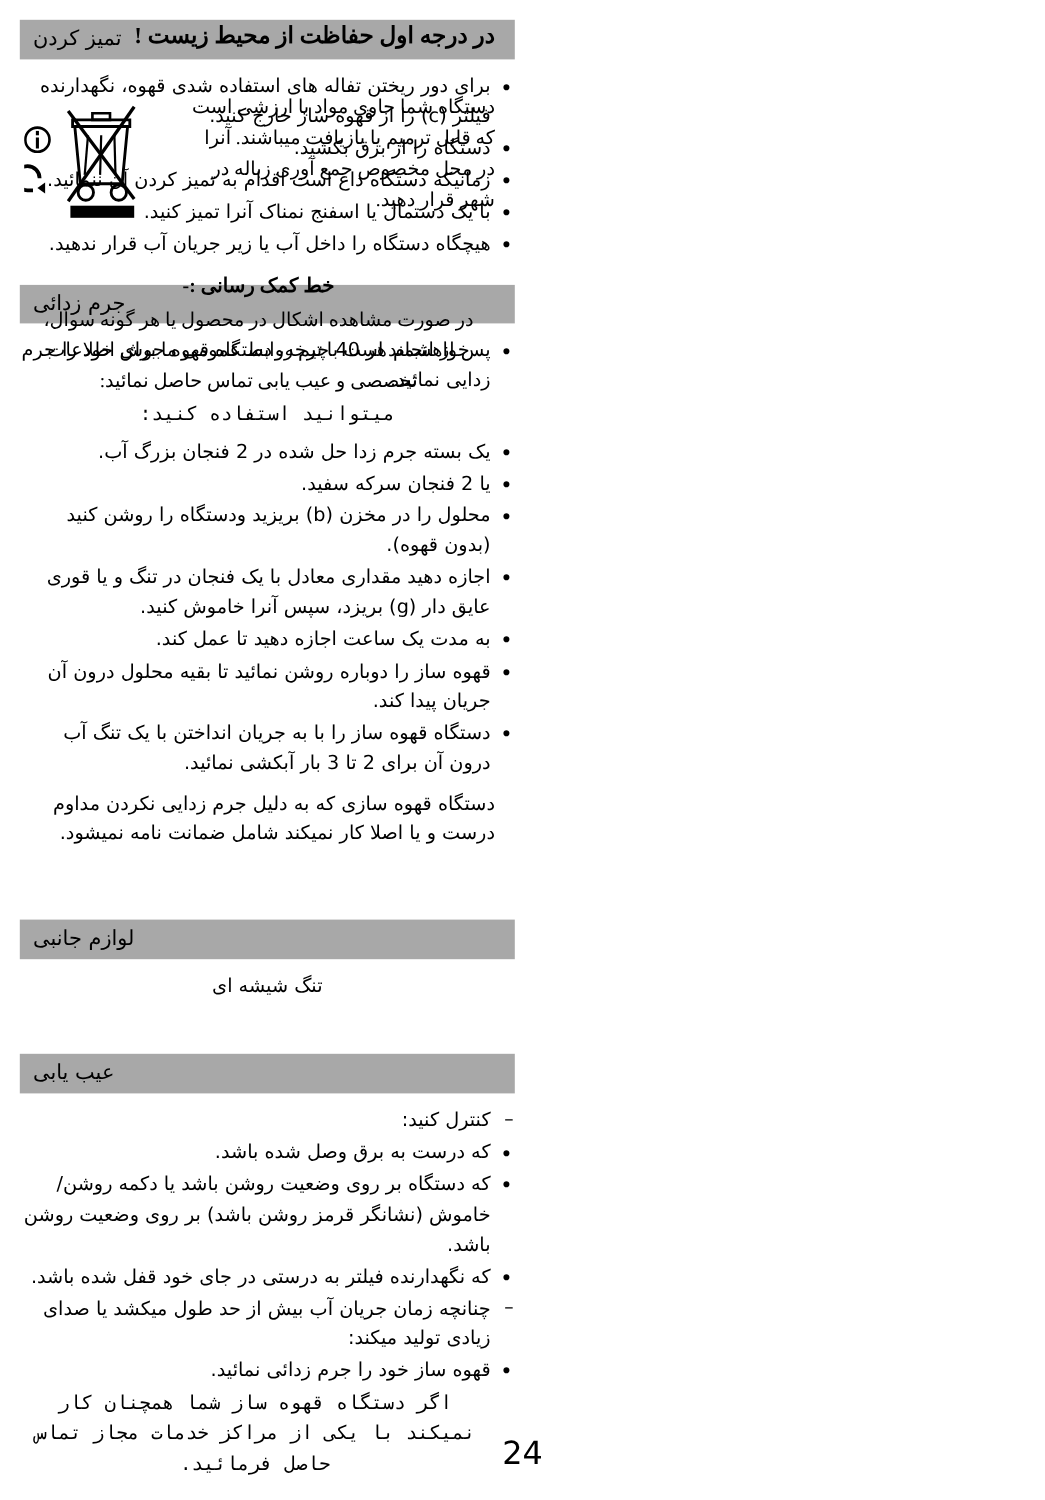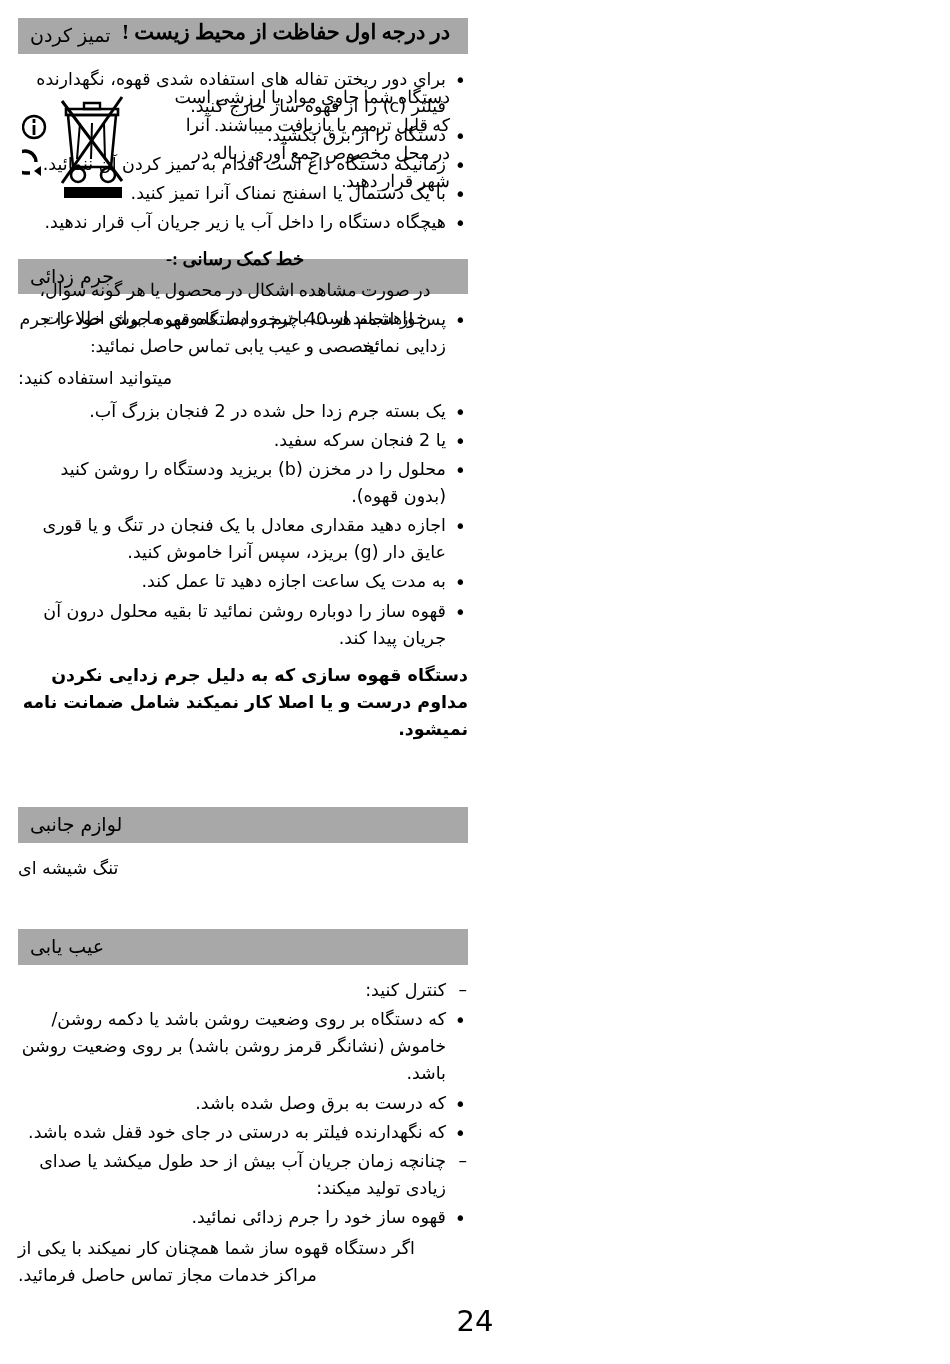--- a/index.html
+++ b/index.html
@@ -73,35 +73,36 @@
   }
   ul.bullets > li.dash::before {
     content: "\2013";
     font-size: 17px;
     right: 1px;
   }
   p.plain {
     font-size: 17.5px;
     line-height: 1.55;
     margin: 4px 0 6px 0;
-    text-align: left;
+    text-align: center;
+    font-family: Liberation Mono, monospace;
   }
   p.plain.indent { padding-right: 22px; }
   p.bold-note {
     font-size: 17.5px;
-    font-weight: bold;
+    font-weight: normal;
     line-height: 1.55;
-    margin: 10px 0 0 0;
+    margin: 10px 18px 0 0;
     text-align: right;
   }
   .accessory-text {
     font-size: 17.5px;
     line-height: 1.5;
     margin: 0;
-    text-align: left;
+    text-align: center;
   }
   .gap-lg { height: 42px; }
   .gap-md { height: 26px; }
 
   
   .side-title {
     font-size: 21px;
     font-weight: bold;
     text-align: right;
     line-height: 1.4;
@@ -173,39 +174,40 @@
         <li>پس از انجام هر 40 چرخه، دستگاه قهوه جوش خود را جرم زدایی نمائید.</li>
       </ul>
       <p class="plain">میتوانید استفاده کنید:</p>
       <ul class="bullets">
         <li>یک بسته جرم زدا حل شده در 2 فنجان بزرگ آب.</li>
         <li>یا 2 فنجان سرکه سفید.</li>
         <li>محلول را در مخزن (b) بریزید ودستگاه را روشن کنید (بدون قهوه).</li>
         <li>اجازه دهید مقداری معادل با یک فنجان در تنگ و یا قوری عایق دار (g) بریزد، سپس آنرا خاموش کنید.</li>
         <li>به مدت یک ساعت اجازه دهید تا عمل کند.</li>
         <li>قهوه ساز را دوباره روشن نمائید تا بقیه محلول درون آن جریان پیدا کند.</li>
+        <li>دستگاه قهوه ساز را با به جریان انداختن با یک تنگ آب درون آن برای 2 تا 3 بار آبکشی نمائید.</li>
       </ul>
       <p class="bold-note">دستگاه قهوه سازی که به دلیل جرم زدایی نکردن مداوم درست و یا اصلا کار نمیکند شامل ضمانت نامه نمیشود.</p>
     </div>
 
     <div class="gap-lg"></div>
 
     <div class="sec-block">
       <div class="sec-bar">لوازم جانبی</div>
       <p class="accessory-text">تنگ شیشه ای</p>
     </div>
 
     <div class="gap-md"></div>
 
     <div class="sec-block">
       <div class="sec-bar">عیب یابی</div>
       <ul class="bullets">
         <li class="dash">کنترل کنید:</li>
+        <li>که درست به برق وصل شده باشد.</li>
         <li>که دستگاه بر روی وضعیت روشن باشد یا دکمه روشن/ خاموش (نشانگر قرمز روشن باشد) بر روی وضعیت روشن باشد.</li>
-        <li>که درست به برق وصل شده باشد.</li>
         <li>که نگهدارنده فیلتر به درستی در جای خود قفل شده باشد.</li>
         <li class="dash">چنانچه زمان جریان آب بیش از حد طول میکشد یا صدای زیادی تولید میکند:</li>
         <li>قهوه ساز خود را جرم زدائی نمائید.</li>
       </ul>
       <p class="plain indent">اگر دستگاه قهوه ساز شما همچنان کار نمیکند با یکی از مراکز خدمات مجاز تماس حاصل فرمائید.</p>
     </div>
 
   </div>
 
   <div class="column-side">

